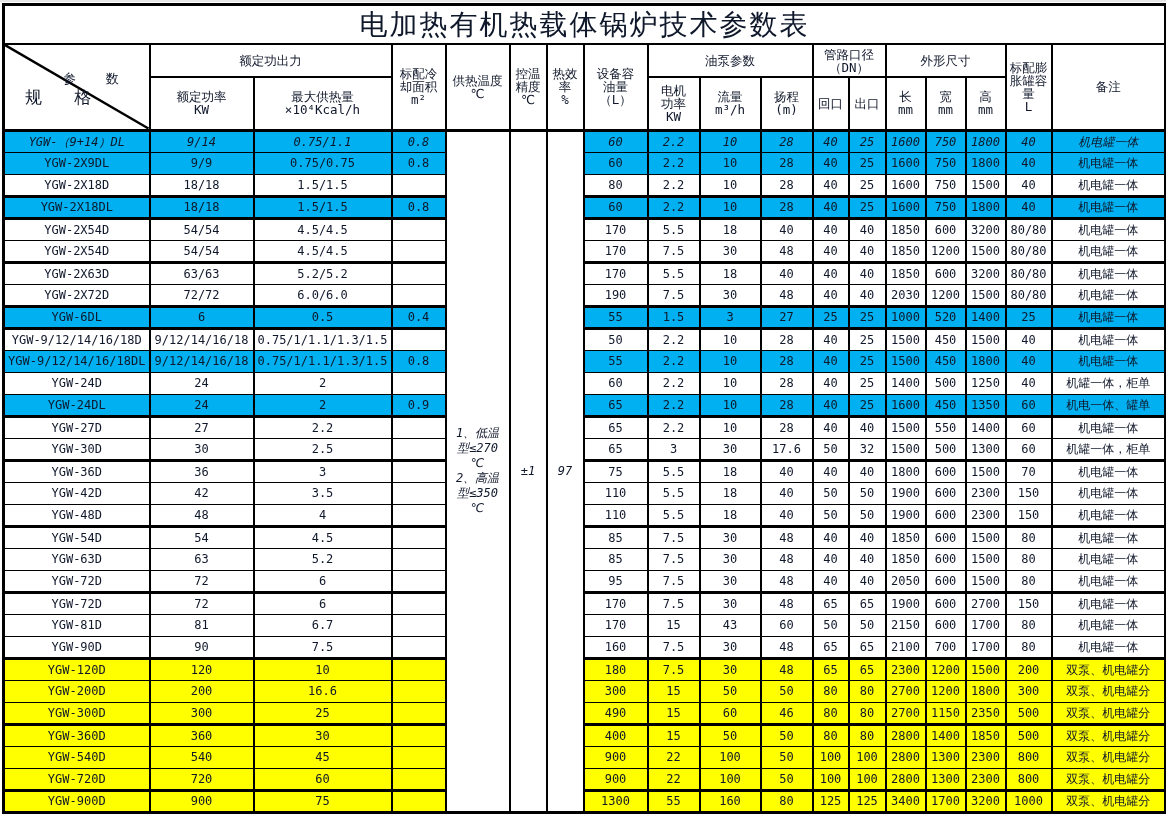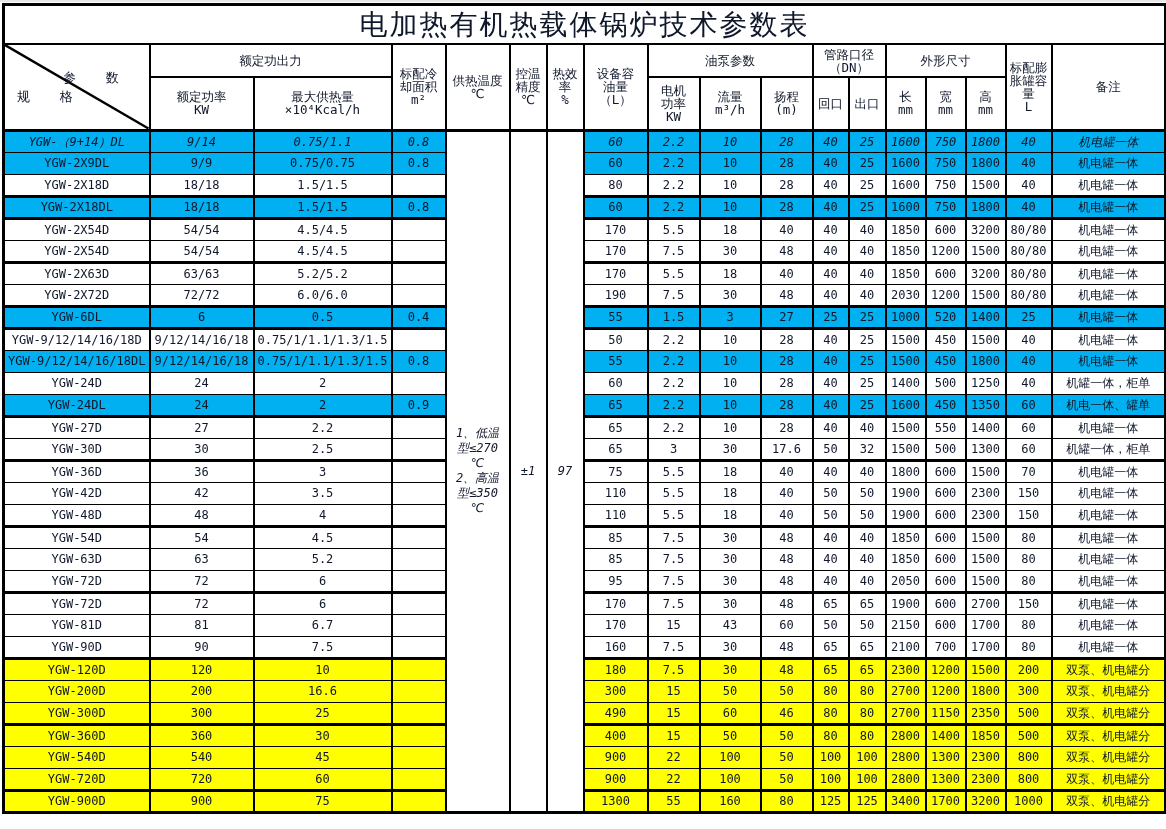--- a/index.html
+++ b/index.html
@@ -14,24 +14,24 @@
      font-size:12px;line-height:14px;white-space:pre-line;overflow:hidden;}
   thead td{border-top-width:2px;border-bottom-width:2px;line-height:13px;font-size:12.5px;}
   .title{font-size:28px;height:37px;line-height:37px;white-space:nowrap;letter-spacing:2px;}
   thead tr.tier1{height:33px;}
   thead tr.tier2{height:53px;}
   tbody tr{height:22px;}
   tbody tr:first-child td{border-top-width:3px;font-style:italic;}
   tbody tr.thick td{border-bottom-width:3px;}
   .bg-blue{background:#00b0f0;}
   .bg-yellow{background:#ffff00;}
-  .corner{position:relative;font-family:Liberation Mono, monospace;}
+  .corner{position:relative;}
   .corner svg{position:absolute;left:0;top:0;width:100%;height:100%;display:block;}
   .c-param{position:absolute;top:27px;left:58px;letter-spacing:11px;font-size:13px;white-space:nowrap;}
-  .c-spec{position:absolute;top:46px;left:12px;letter-spacing:11px;font-size:13px;white-space:nowrap;}
+  .c-spec{position:absolute;top:46px;left:20px;letter-spacing:11px;font-size:17px;white-space:nowrap;}
   .note{font-size:12px;line-height:15px;}
 </style>
 </head>
 <body>
 
 <div class="page">
   <table>
     <colgroup>
       <col style="width:146px">
         <col style="width:104px">

